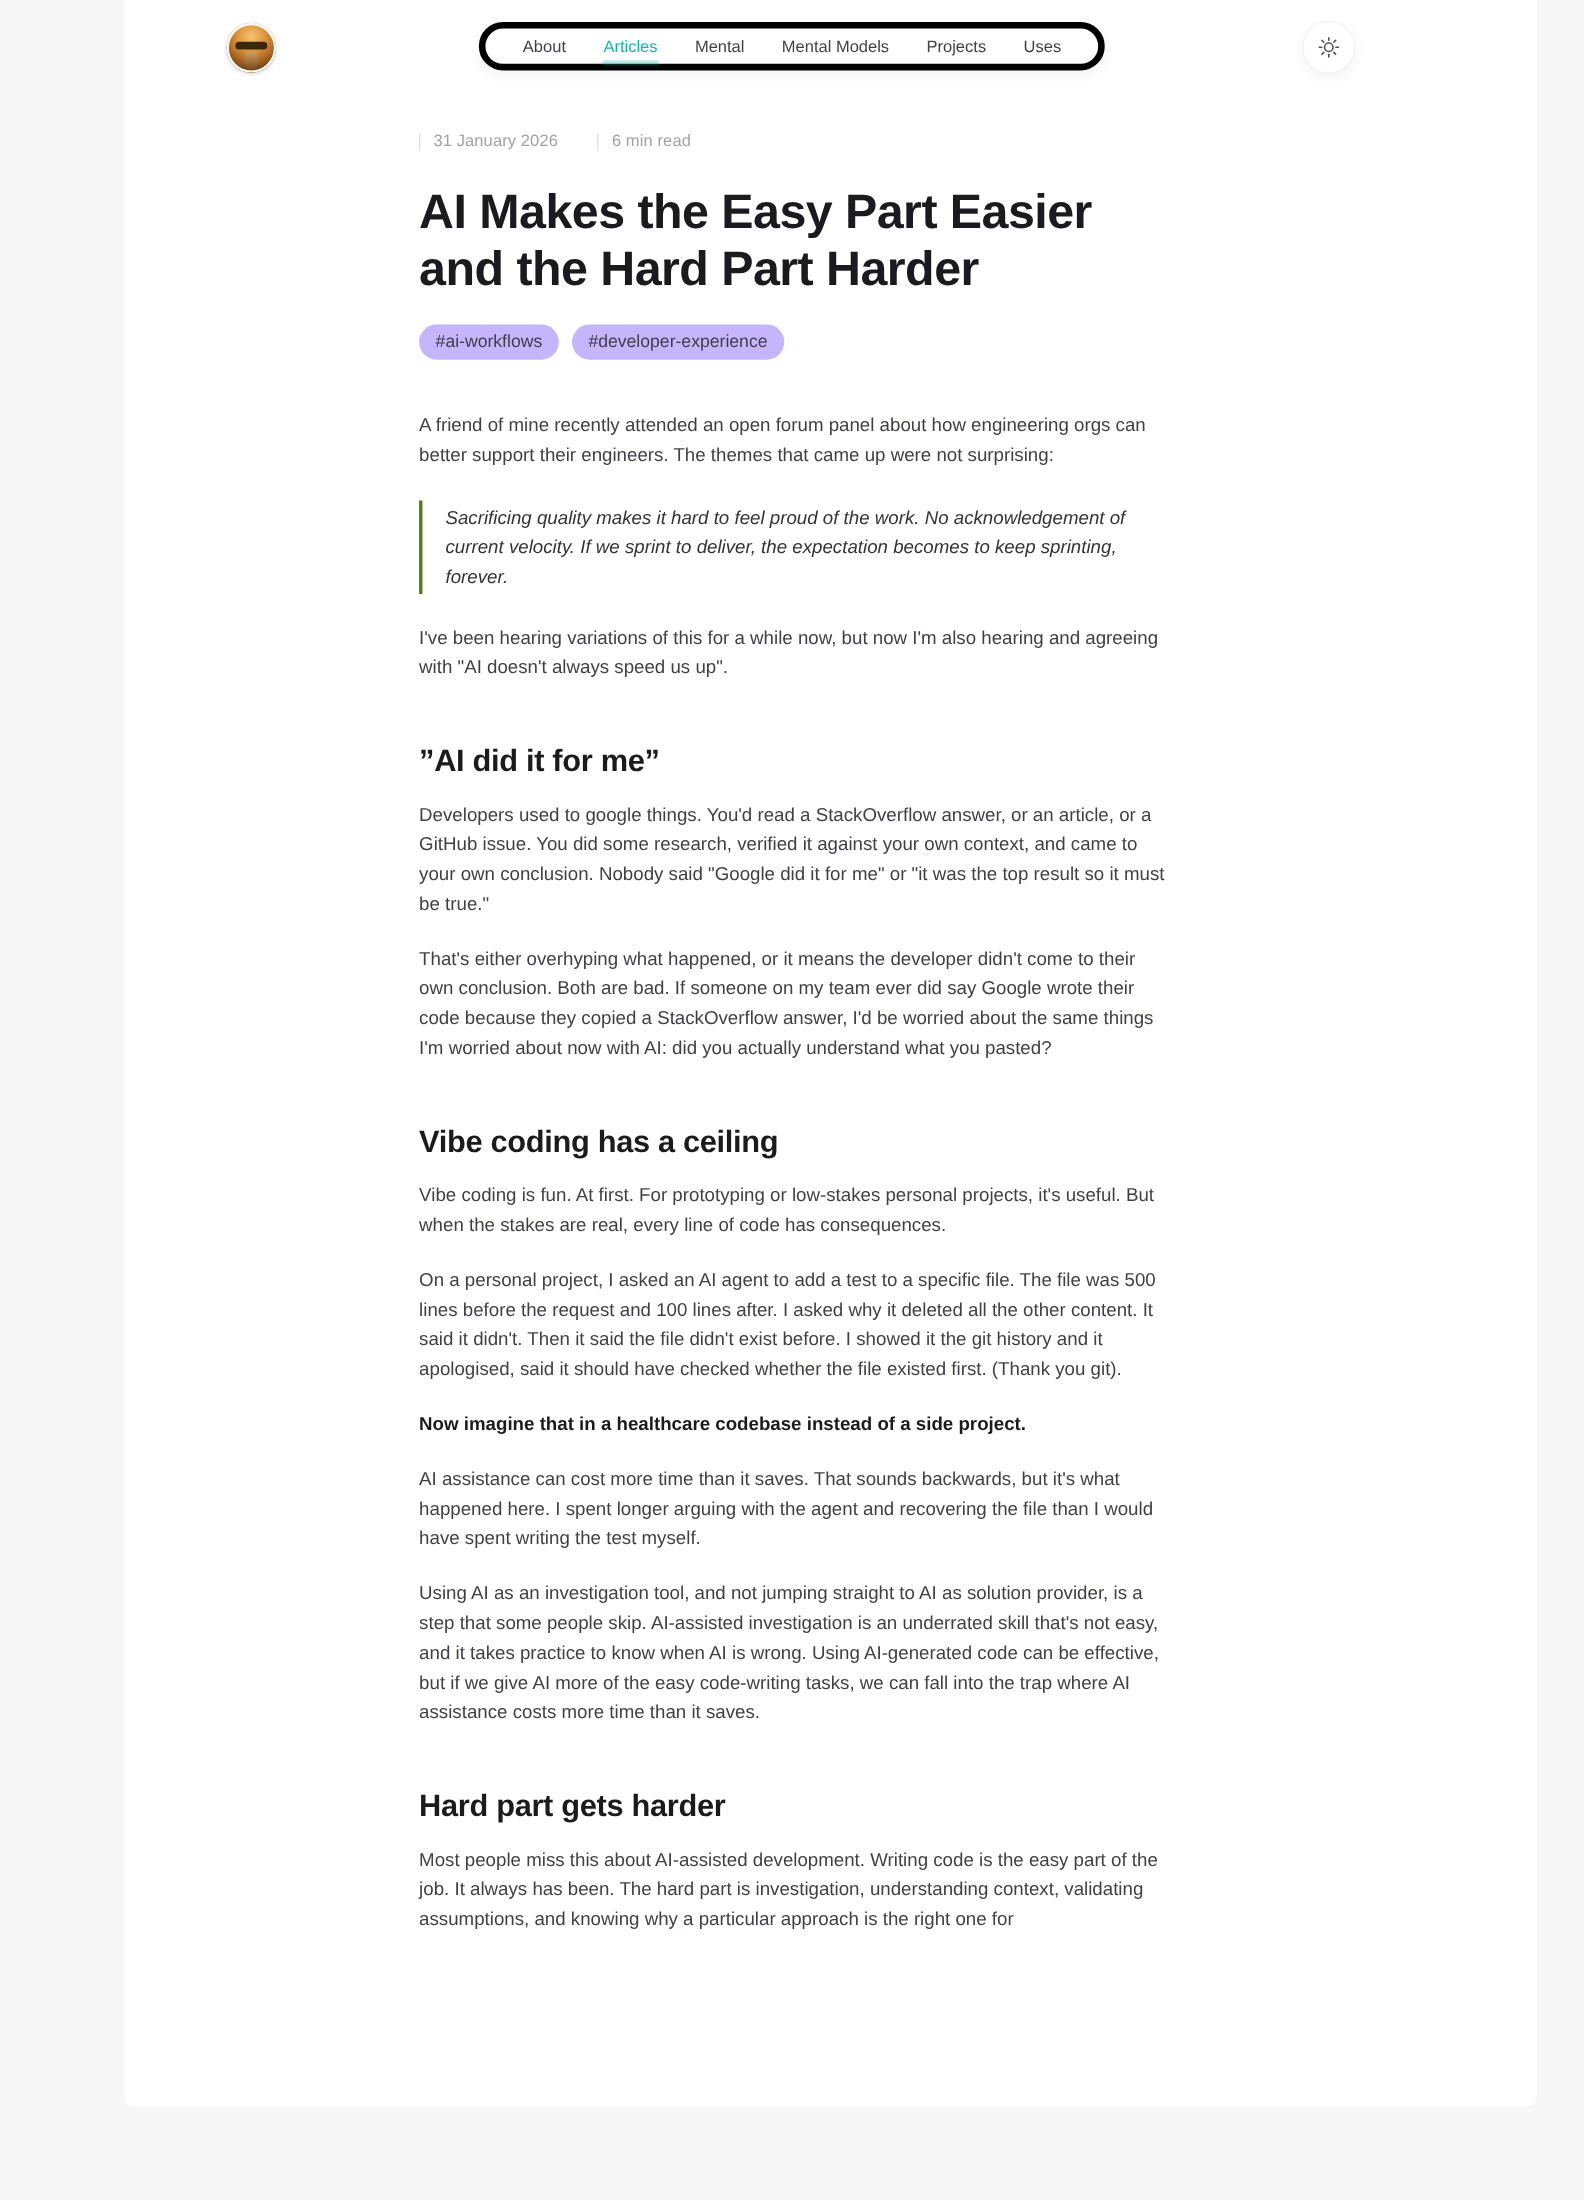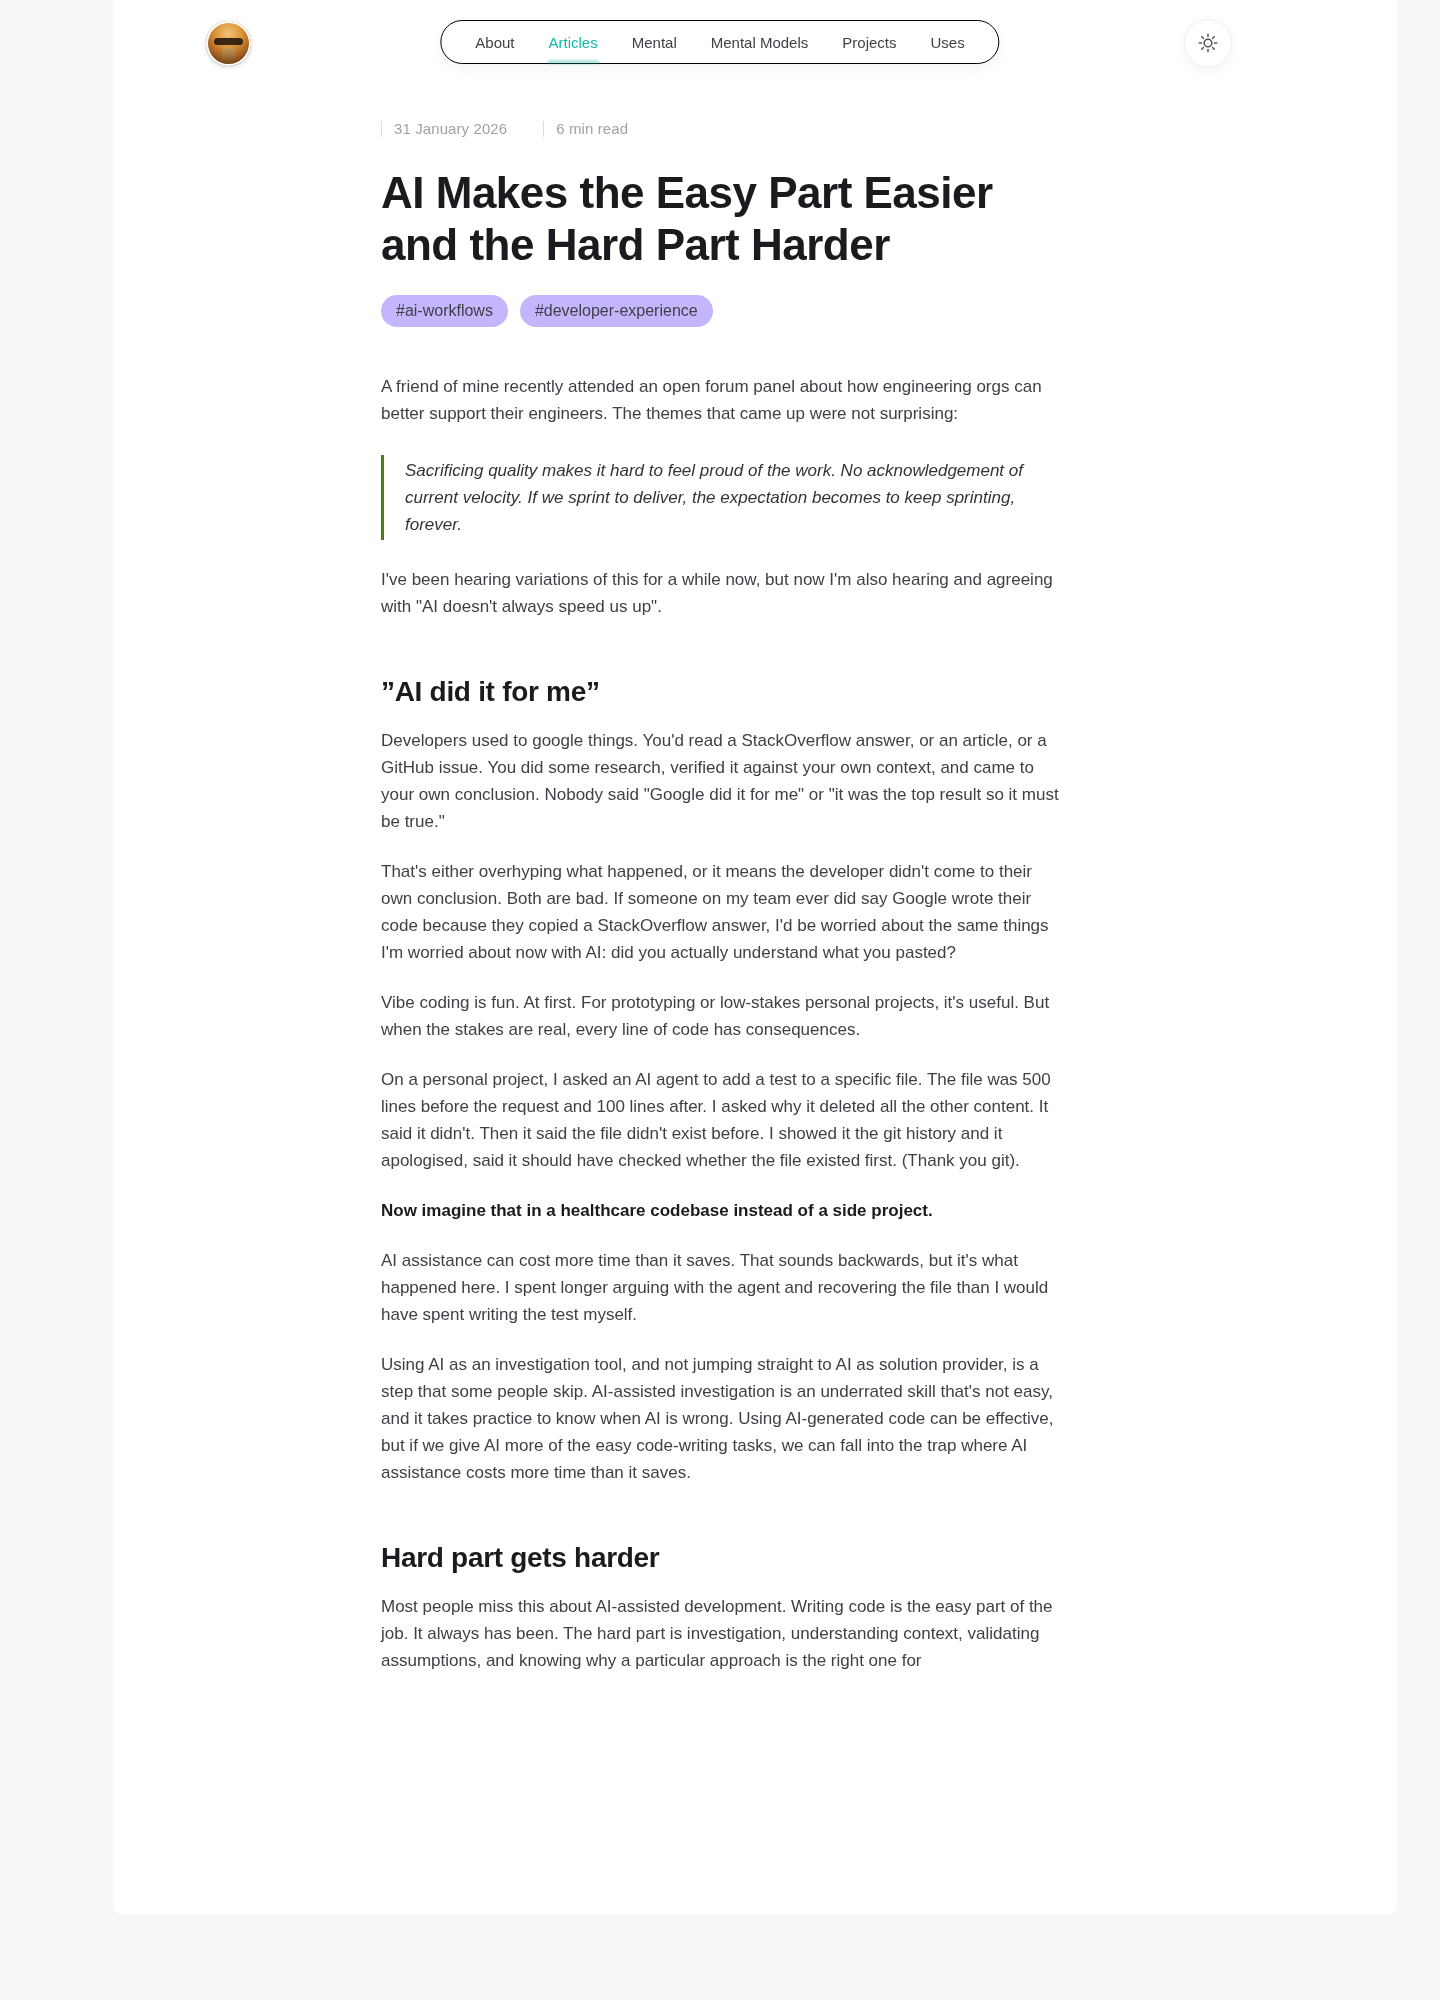--- a/index.html
+++ b/index.html
@@ -33,21 +33,21 @@
     background:#1d1206; border-radius:4px; opacity:.85;
   }
   .avatar::after { 
     content:""; position:absolute; left:16px; top:26px; width:13px; height:16px;
     background:linear-gradient(#caa064, #7a4c1d); border-radius:40% 40% 50% 50%;
     opacity:.9;
   }
   .nav-pill {
     position:absolute; left:50%; top:20px; transform:translateX(-50%);
     height:44px; display:flex; align-items:center; gap:34px;
-    background:#ffffff; border:1px solid #000000; border-radius:999px;
+    background:#ffffff; border:6px solid #000000; border-radius:999px;
     padding:0 34px;
     box-shadow:0 4px 14px rgba(0,0,0,.05);
   }
   .nav-item {
     position:relative; height:100%; display:flex; align-items:center;
     font-size:15px; color:#3f3f46; cursor:pointer; white-space:nowrap;
   }
   .nav-item.active { color:var(--accent, #14b8a6); }
   .nav-item.active::after {
     content:""; position:absolute; left:50%; bottom:-1px; transform:translateX(-50%);
@@ -156,20 +156,21 @@
 
   <p>I've been hearing variations of this for a while now, but now I'm also hearing and agreeing with "AI doesn't always speed us up".</p>
 
   <h2>”AI did it for me”</h2>
 
   <p>Developers used to google things. You'd read a StackOverflow answer, or an article, or a GitHub issue. You did some research, verified it against your own context, and came to your own conclusion. Nobody said "Google did it for me" or "it was the top result so it must be true."</p>
 
 
   <p>That's either overhyping what happened, or it means the developer didn't come to their own conclusion. Both are bad. If someone on my team ever did say Google wrote their code because they copied a StackOverflow answer, I'd be worried about the same things I'm worried about now with AI: did you actually understand what you pasted?</p>
 
+  <h2>Vibe coding has a ceiling</h2>
 
   <p>Vibe coding is fun. At first. For prototyping or low-stakes personal projects, it's useful. But when the stakes are real, every line of code has consequences.</p>
 
   <p>On a personal project, I asked an AI agent to add a test to a specific file. The file was 500 lines before the request and 100 lines after. I asked why it deleted all the other content. It said it didn't. Then it said the file didn't exist before. I showed it the git history and it apologised, said it should have checked whether the file existed first. (Thank you git).</p>
 
   <p class="bold">Now imagine that in a healthcare codebase instead of a side project.</p>
 
   <p>AI assistance can cost more time than it saves. That sounds backwards, but it's what happened here. I spent longer arguing with the agent and recovering the file than I would have spent writing the test myself.</p>
 
   <p>Using AI as an investigation tool, and not jumping straight to AI as solution provider, is a step that some people skip. AI-assisted investigation is an underrated skill that's not easy, and it takes practice to know when AI is wrong. Using AI-generated code can be effective, but if we give AI more of the easy code-writing tasks, we can fall into the trap where AI assistance costs more time than it saves.</p>

